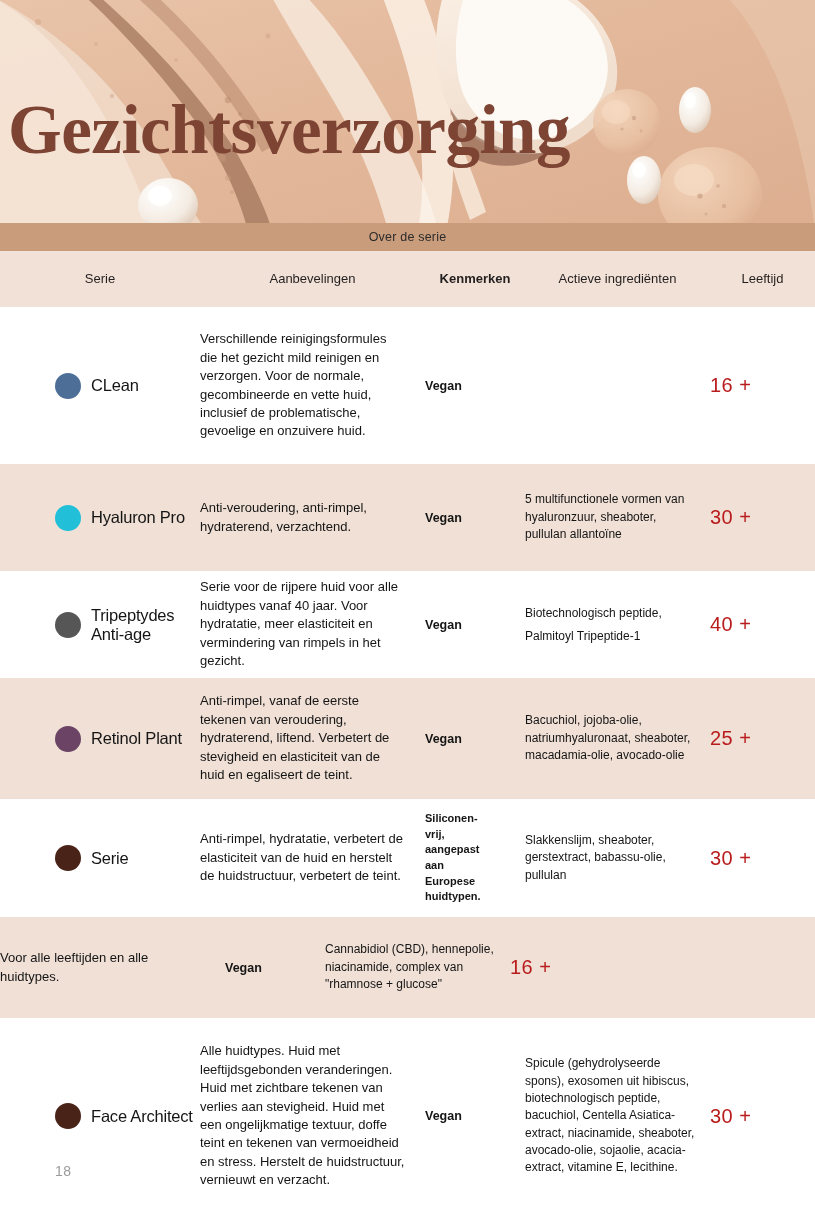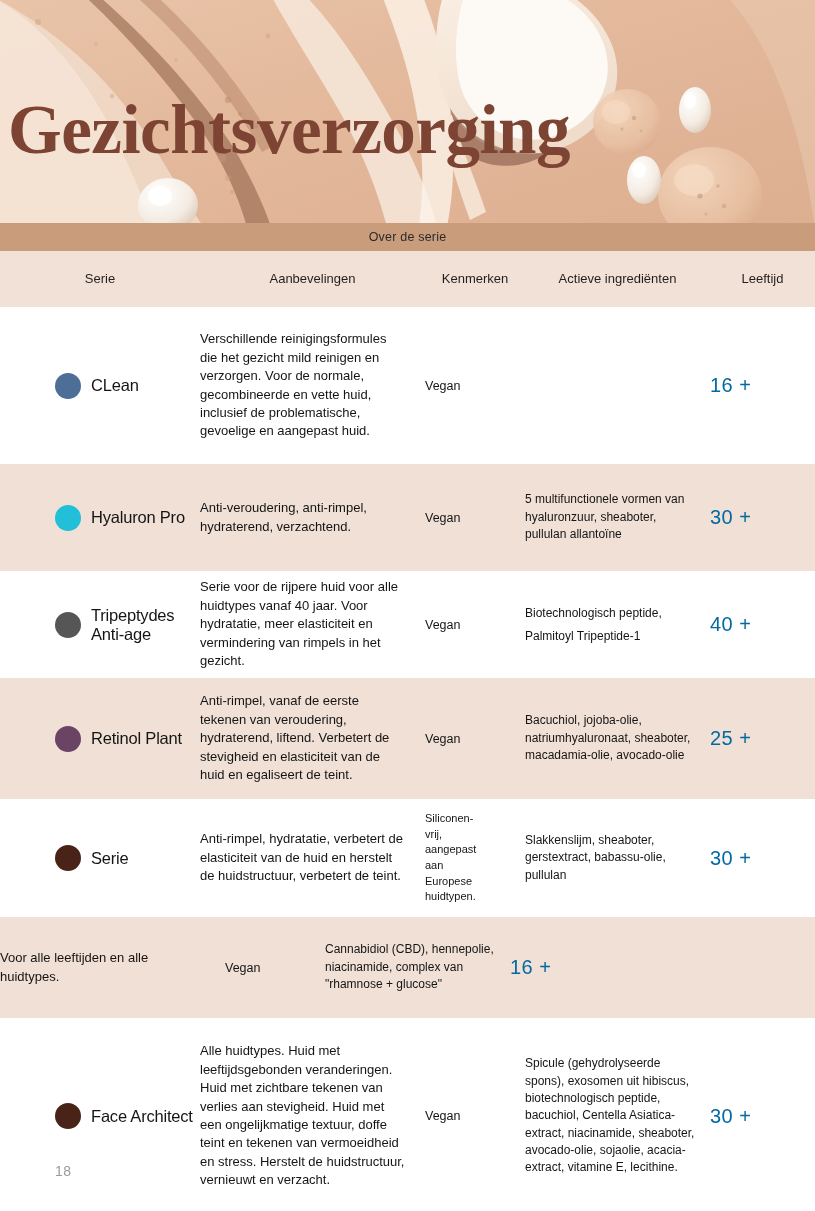--- a/index.html
+++ b/index.html
@@ -71,21 +71,21 @@
 
   .row.head {
     background: #f2e1d7;
     height: 56px;
   }
   .row.stripe  { background: #f0e0d6; }
   .row.plain   { background: #ffffff; }
 
   .c-serie  { width: 200px; padding-left: 55px; display: flex; align-items: center; gap: 10px; }
   .c-rec    { width: 225px; padding-right: 20px; }
-  .c-kenm   { width: 100px; padding-right: 8px; }
+  .c-kenm   { width: 100px; padding-right: 8px; font-weight: bold; }
   .c-ingr   { width: 185px; padding-right: 10px; }
   .c-leef   { width: 105px; }
 
   .row.head .c-serie { padding-left: 0; justify-content: center; }
   .row.head .c-rec,
   .row.head .c-kenm,
   .row.head .c-ingr,
   .row.head .c-leef { display: flex; justify-content: center; padding: 0; }
 
   .hdr-label {
@@ -125,21 +125,21 @@
     line-height: 1.42;
   }
 
   .vegan {
     font-size: 12.5px;
     color: #151515;
   }
 
   .age {
     font-size: 20px;
-    color: #0369a1;
+    color: #b91c1c;
     letter-spacing: 0.5px;
   }
 
   .page-num {
     position: absolute;
     left: 55px;
     bottom: 32px;
     font-size: 14px;
     color: #9b9b9b;
     letter-spacing: 0.5px;
@@ -261,21 +261,21 @@
         <span class="hdr-label">Leeftijd</span>
       </div>
     </div>
 
     <div class="row plain" style="height:157px">
       <div class="c-serie">
         <span class="dot" style="background:#4d6f97"></span>
         <span class="serie-name">CLean</span>
       </div>
       <div class="c-rec">
-        <div class="cell-text">Verschillende reinigingsformules die het gezicht mild reinigen en verzorgen. Voor de normale, gecombineerde en vette huid, inclusief de problematische, gevoelige en aangepast huid.</div>
+        <div class="cell-text">Verschillende reinigingsformules die het gezicht mild reinigen en verzorgen. Voor de normale, gecombineerde en vette huid, inclusief de problematische, gevoelige en onzuivere huid.</div>
       </div>
       <div class="c-kenm">
         <div class="vegan">Vegan</div>
       </div>
       <div class="c-ingr">
         <div class="cell-text small"></div>
       </div>
       <div class="c-leef">
         <div class="age">16 +</div>
       </div>

